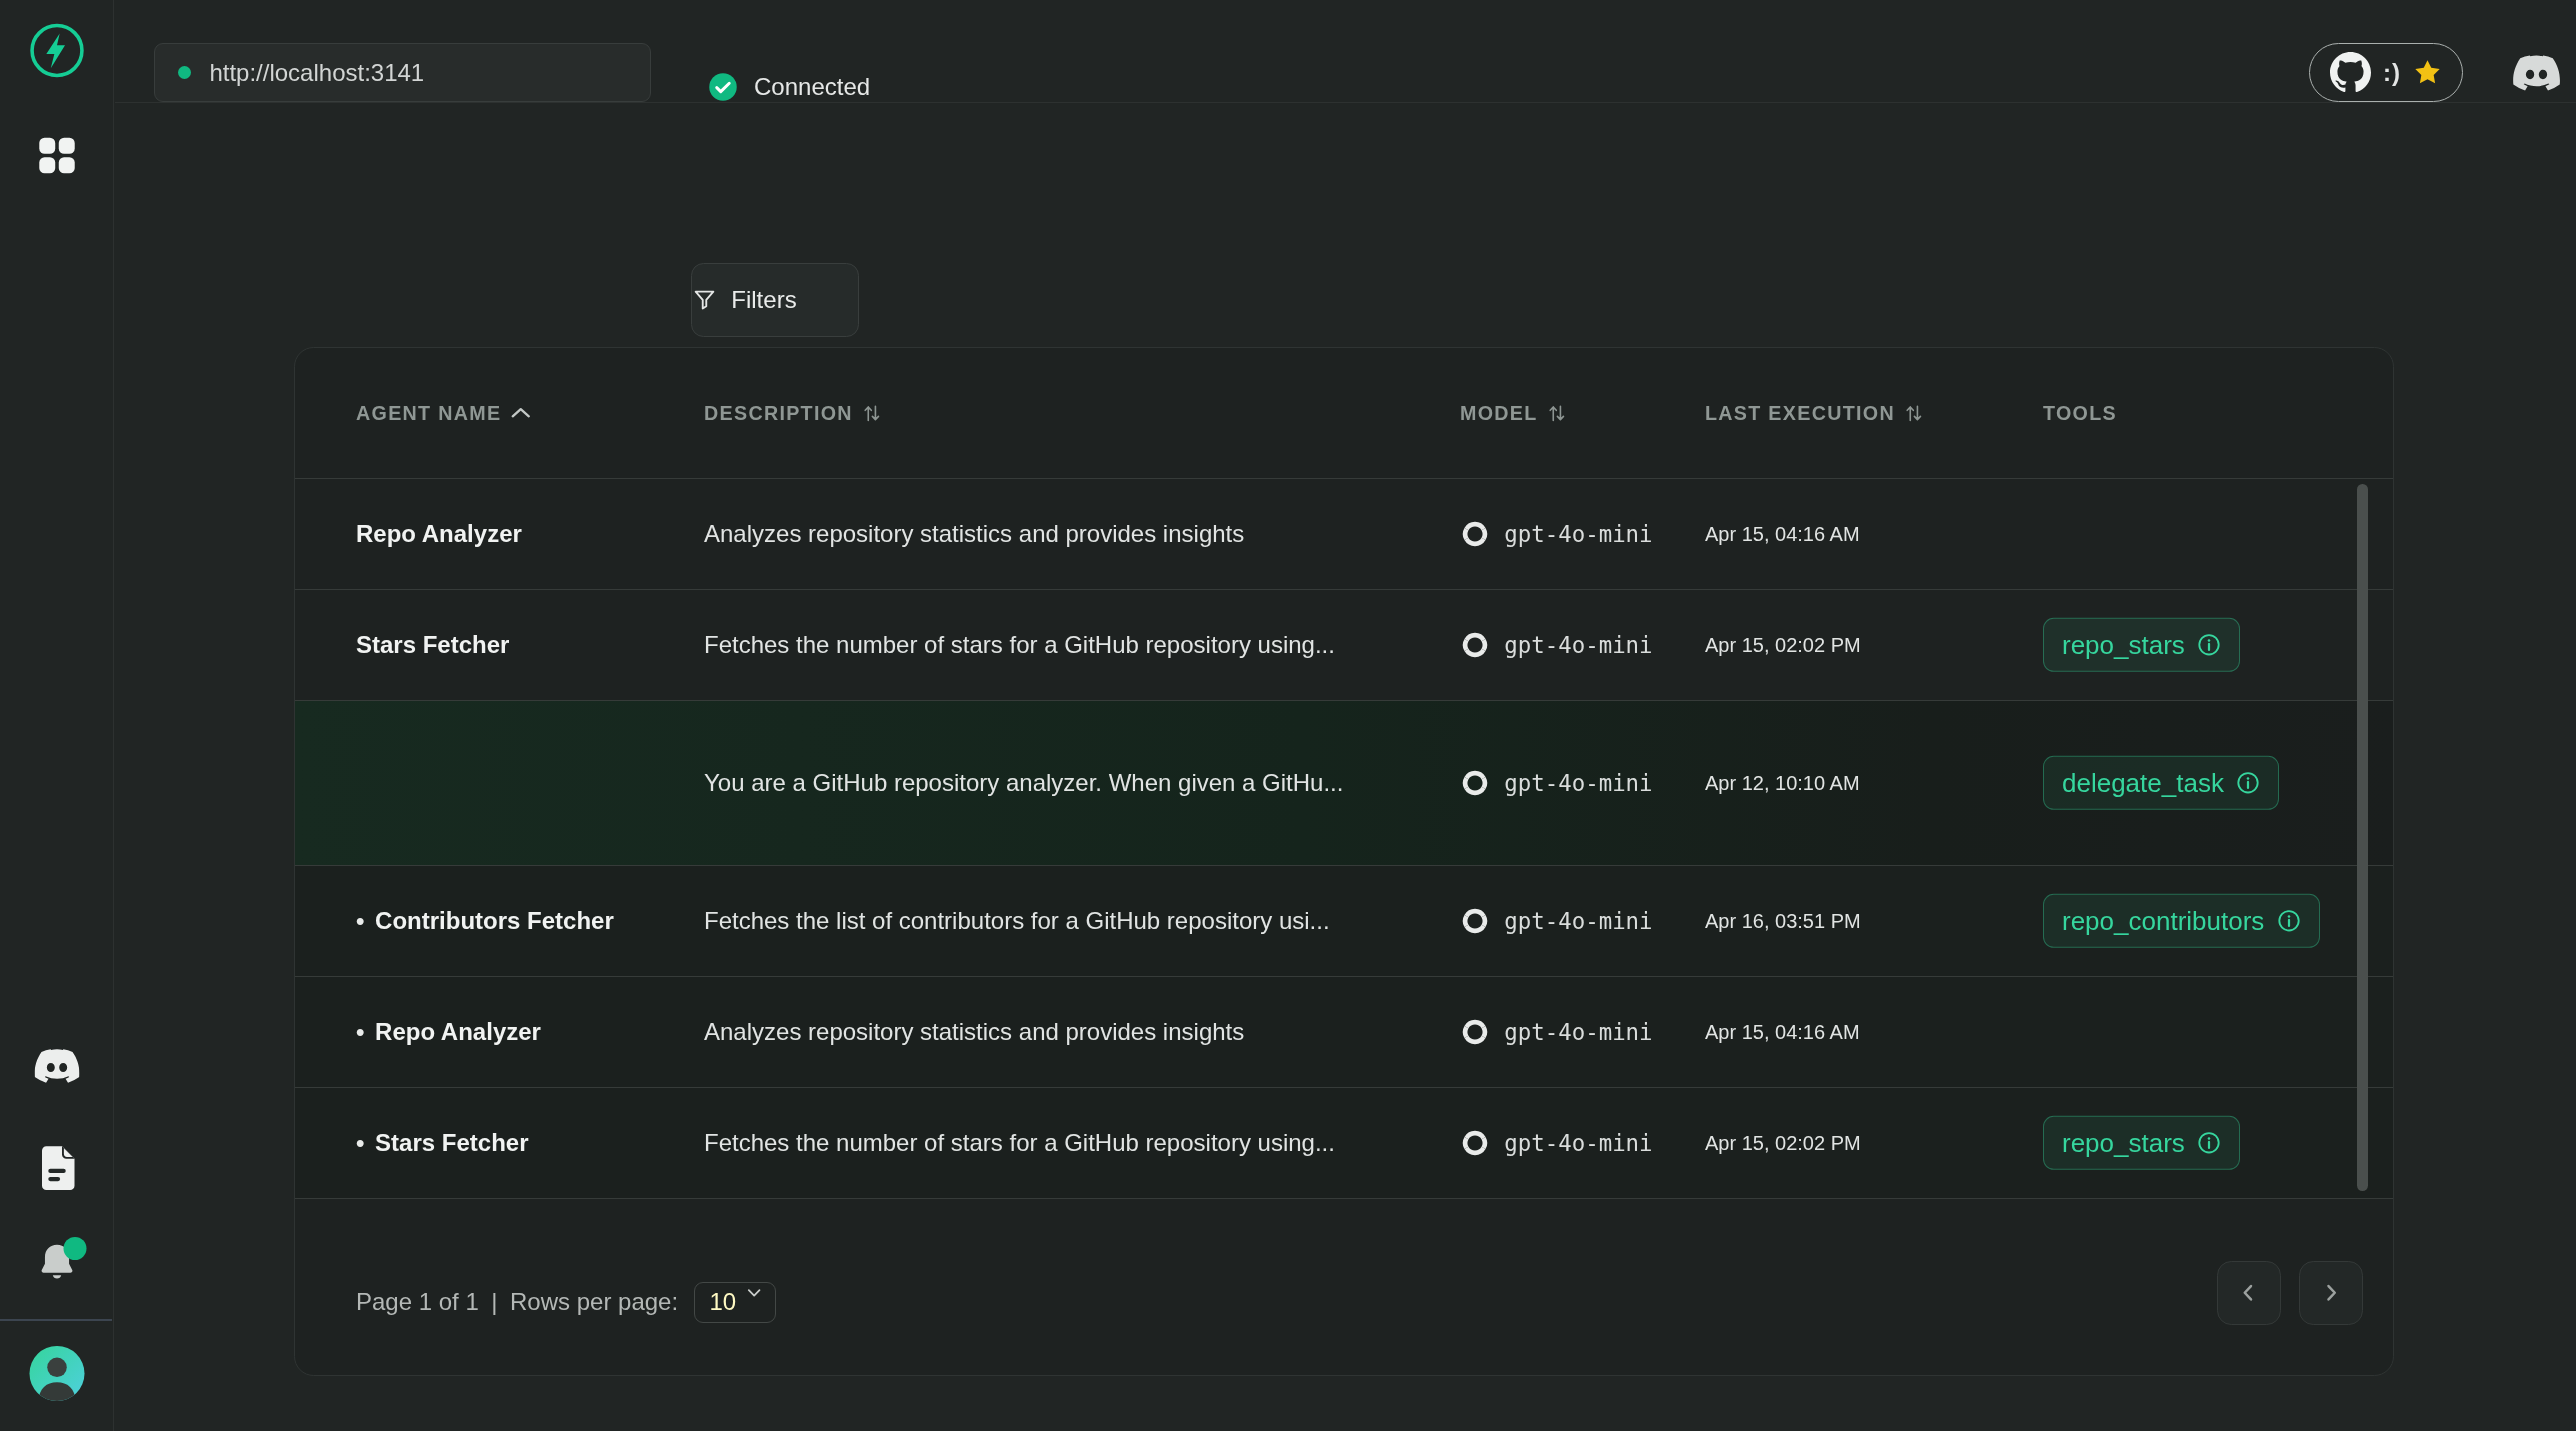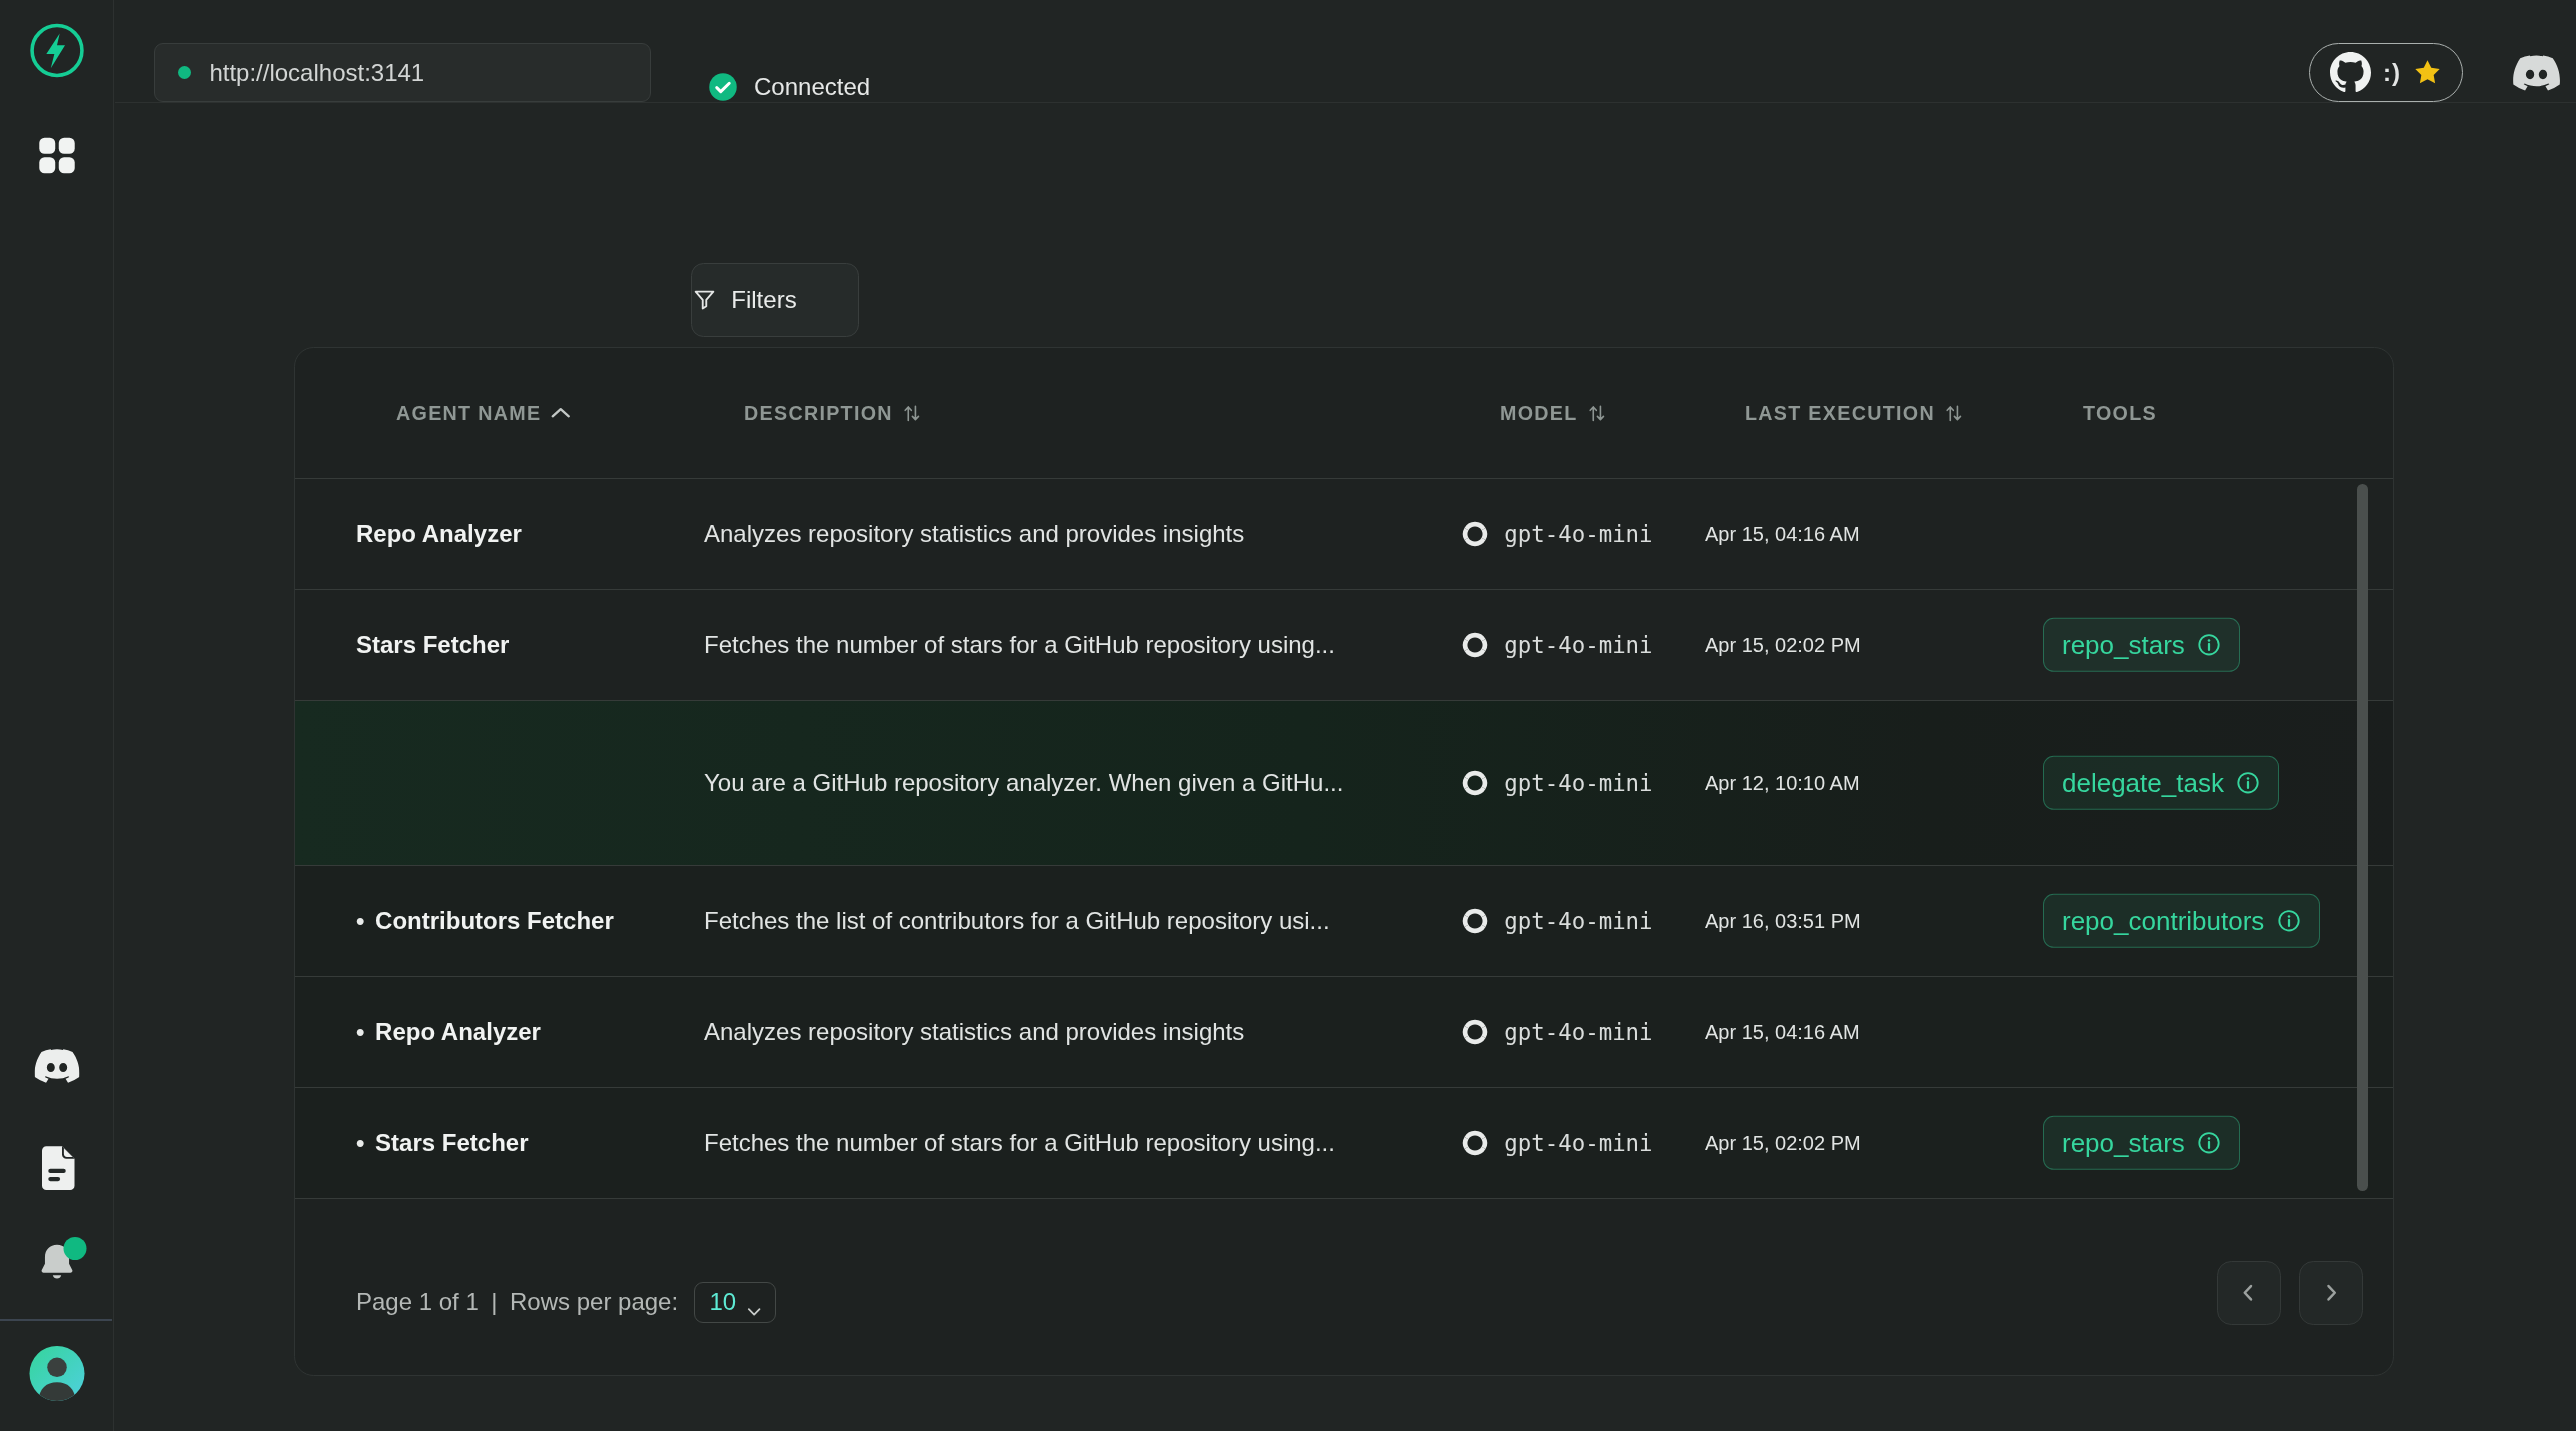--- a/index.html
+++ b/index.html
@@ -67,21 +67,21 @@
   .sup { height:165px;
     background:linear-gradient(90deg,#172a20 0%,#15241c 48%,#181e1b 78%,#1a1e1d 100%); }
   .subrow { background:#1b201e; }
   .cell { position:absolute; top:50%; transform:translateY(-50%); white-space:nowrap; }
   .c-name  { left:61px; }
   .c-desc  { left:409px; max-width:733px; overflow:hidden; }
   .c-model { left:1165px; display:flex; align-items:center; gap:14.3px; }
   .c-exec  { left:1410px; }
   .c-tools { left:1748px; }
   .hcell { display:flex; align-items:center; gap:9px; font-size:19.7px; font-weight:700;
-    letter-spacing:1.3px; color:#8f9794; cursor:pointer;margin-left:40px; }
+    letter-spacing:1.3px; color:#8f9794; cursor:pointer; }
   .hcell.static { cursor:default; }
   .agent-name { font-size:24px; font-weight:700; color:#f1f3f2; }
   .bullet { font-size:24px; font-weight:700; color:#e9ebea; margin-right:10.7px; }
   .desc-text { font-size:24px; color:#e1e4e3; }
   .model-text { font-family:"DejaVu Sans Mono", monospace; font-size:22.4px; color:#dadddc; }
   .exec-text { font-size:20px; color:#e1e4e3; }
 
   .sup-name { top:30px; transform:none; display:flex; flex-direction:column;
     align-items:flex-start; gap:14.3px; }
   .subagents-pill { display:inline-flex; align-items:center; gap:12.5px; padding:8px 19.7px;
@@ -92,22 +92,22 @@
     border-radius:10.7px; border:1.8px solid rgba(52,211,153,.38); background:rgba(52,211,153,.08);
     color:#36d69e; font-size:26px; cursor:pointer; }
 
   .vscroll { position:absolute; right:25px; top:136px; width:10.7px; height:707px;
     border-radius:5.4px; background:#4a4f4d; cursor:grab; }
 
   
   .pagination { position:absolute; left:0; right:0; bottom:0; height:179px; }
   .pag-left { position:absolute; left:61px; top:86px; display:flex; align-items:center;
     gap:12.5px; font-size:24px; color:#b4b8b6; }
-  .rpp-select { display:inline-flex; align-items:flex-end; gap:10.7px; padding:5.4px 14.3px;
-    border:1.8px solid #434846; border-radius:9px; color:#5eead4; cursor:pointer; margin-left:3.6px; }
+  .rpp-select { display:inline-flex; align-items:flex-start; gap:10.7px; padding:5.4px 14.3px;
+    border:1.8px solid #434846; border-radius:9px; color:#fef9c3; cursor:pointer; margin-left:3.6px; }
   .pag-buttons { position:absolute; right:30px; top:65px; display:flex; gap:18px; }
   .pag-btn { width:64px; height:64px; border-radius:14.3px; background:#232827;
     border:1.8px solid #343938; display:flex; align-items:center; justify-content:center;
     cursor:pointer; }
 </style>
 </head>
 <body>
 
 <div class="sidebar">
   <div class="side-item logo">

